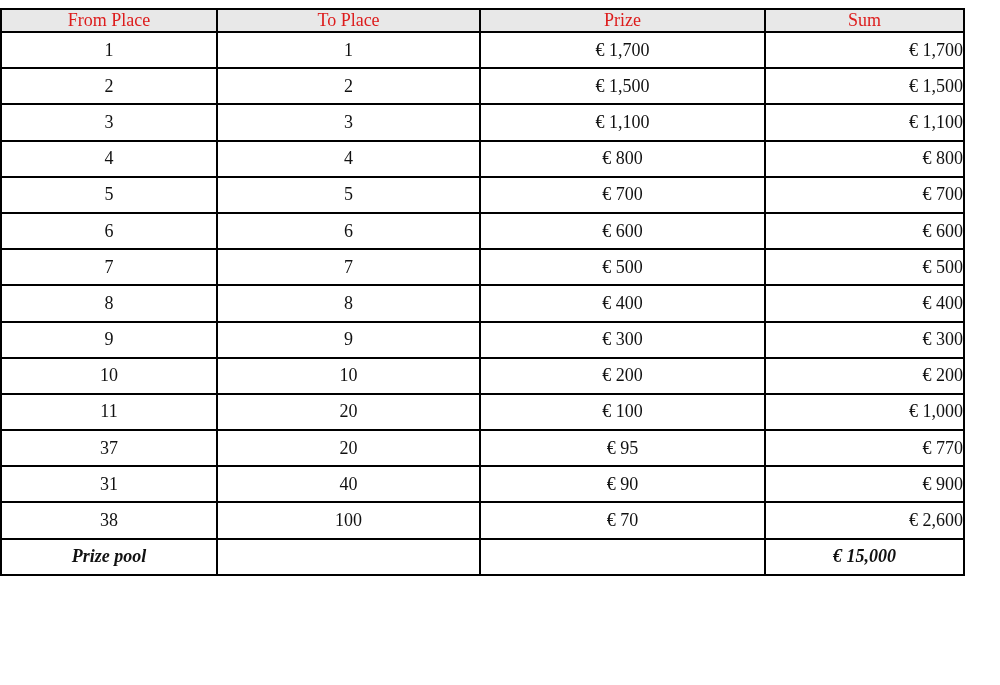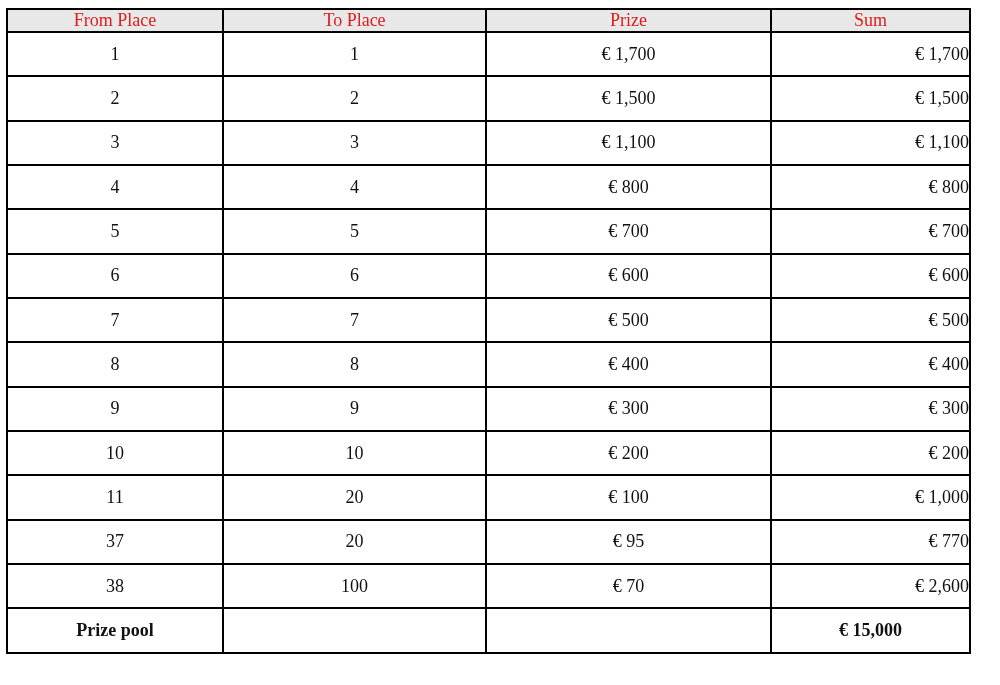--- a/index.html
+++ b/index.html
@@ -10,24 +10,24 @@
   .page {
     position: relative;
     width: 1000px;
     height: 685px;
     background: #ffffff;
     font-family: "Liberation Serif", serif;
     overflow: hidden;
   }
   table.prize-table {
     position: absolute;
-    left: 6px;
+    left: 0;
     top: 8px;
     width: 963px;
-    height: 646px;
+    height: 568px;
     border-collapse: collapse;
     table-layout: fixed;
   }
   table.prize-table th,
   table.prize-table td {
     border: 2px solid #000000;
     font-size: 18px;
     color: #111111;
     padding: 0;
     vertical-align: middle;
@@ -35,21 +35,21 @@
     white-space: nowrap;
   }
   table.prize-table th {
     background: #e8e8e8;
     color: #dd1c1c;
     font-weight: normal;
     text-align: center;
   }
   td.c  { text-align: center; }
   td.r  { text-align: right; padding-right: 5px; }
-  td.bold { font-weight: bold; }
+  td.bold { font-weight: bold; font-style: italic; }
   col.col-from  { width: 216px; }
   col.col-to    { width: 263px; }
   col.col-prize { width: 285px; }
   col.col-sum   { width: 199px; }
 </style>
 </head>
 <body>
 
 <div class="page">
   <table class="prize-table">
@@ -134,20 +134,26 @@
         <td class="c">€ 100</td>
         <td class="r">€ 1,000</td>
       </tr>
       <tr>
         <td class="c">37</td>
         <td class="c">20</td>
         <td class="c">€ 95</td>
         <td class="r">€ 770</td>
       </tr>
       <tr>
+        <td class="c">31</td>
+        <td class="c">40</td>
+        <td class="c">€ 90</td>
+        <td class="r">€ 900</td>
+      </tr>
+      <tr>
         <td class="c">38</td>
         <td class="c">100</td>
         <td class="c">€ 70</td>
         <td class="r">€ 2,600</td>
       </tr>
       <tr>
         <td class="c bold">Prize pool</td>
         <td></td>
         <td></td>
         <td class="c bold">€ 15,000</td>

